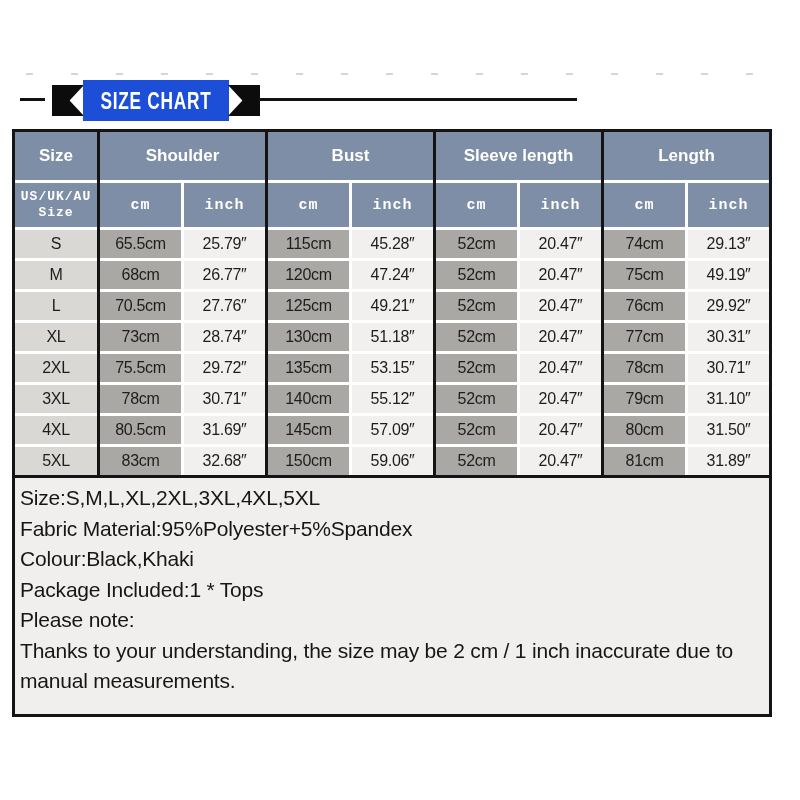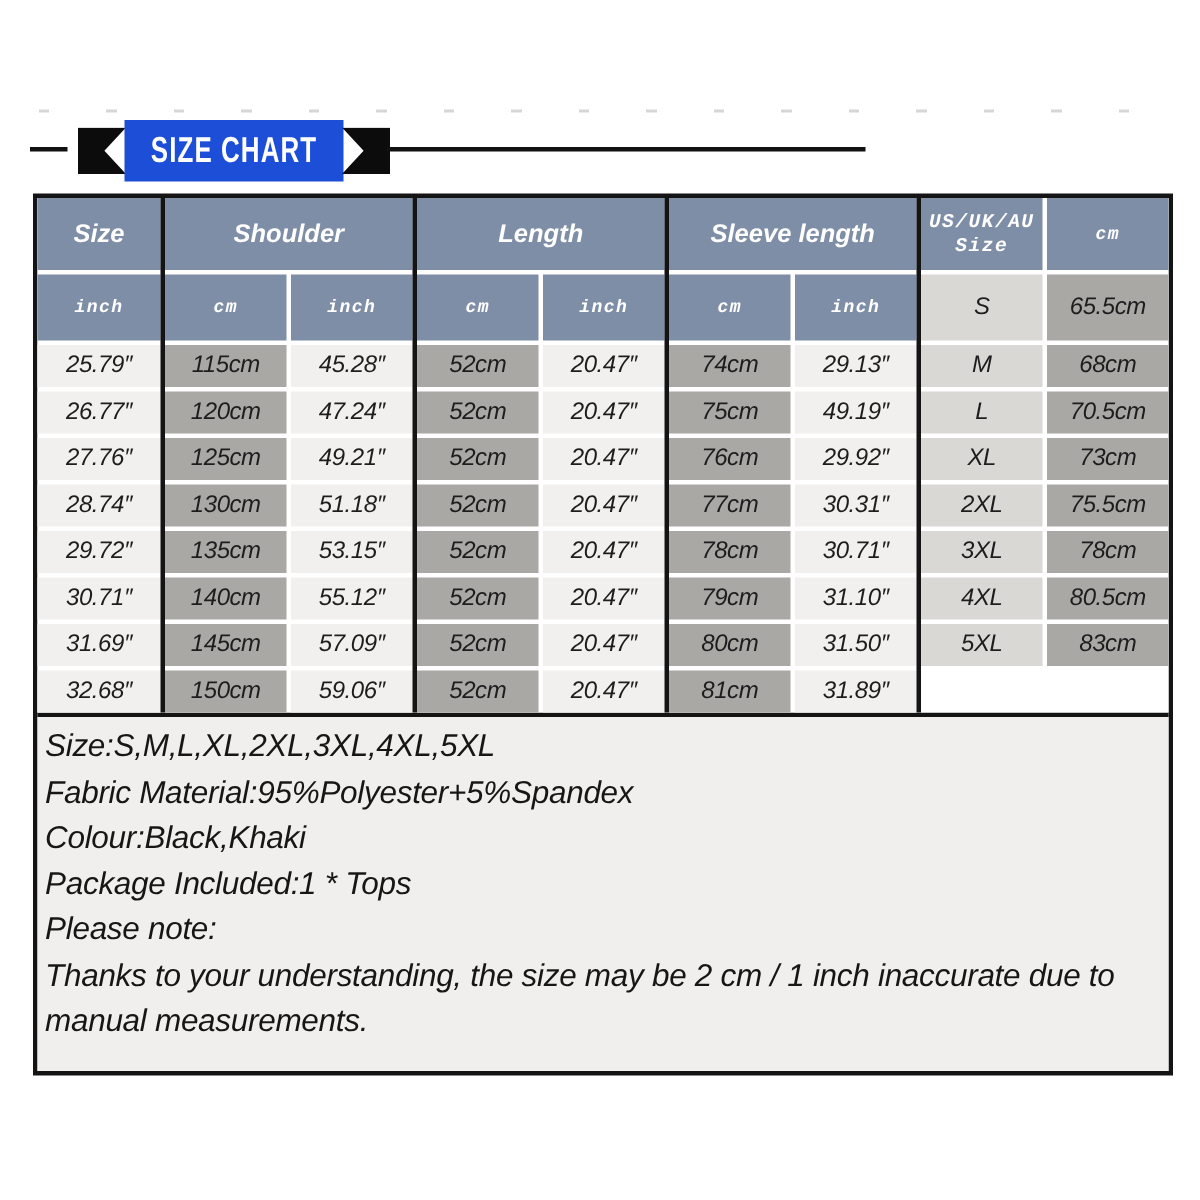--- a/index.html
+++ b/index.html
@@ -13,28 +13,28 @@
   .rule-right { position:absolute; left:258px; top:98px; width:319px; height:3px; background:#111; }
   .ribbon-body { position:absolute; left:83px; top:80px; width:146px; height:41px; background:#1d4ed8;
                  display:flex; align-items:center; justify-content:center; }
   .ribbon-text { color:#fff; font-weight:bold; font-size:24px; letter-spacing:1px;
                  transform:scaleX(0.72); white-space:nowrap; }
   .tail { position:absolute; top:85px; width:32px; height:31px; background:#0c0c0c; }
   .tail-left  { left:52px;  clip-path:polygon(0 0,100% 0,55% 50%,100% 100%,0 100%); }
   .tail-right { left:228px; clip-path:polygon(0 0,100% 0,100% 100%,0 100%,45% 50%); }
 
   
-  .box { position:absolute; left:22px; top:129px; width:754px; border:3px solid #141414; background:#fff;font-style:italic; }
+  .box { position:absolute; left:12px; top:129px; width:754px; border:3px solid #141414; background:#fff; }
 
   .grid { position:relative; display:grid; grid-template-columns:82px repeat(8,81px);
           grid-template-rows:48px 44px repeat(8,28px); gap:3px; background:#fff; }
   .cell { display:flex; align-items:center; justify-content:center; overflow:hidden; }
   .hdr  { background:#7d8ea6; color:#ffffff; font-weight:bold; font-size:17px; }
   .span2 { grid-column:span 2; }
-  .unit { font-family:"Liberation Mono", monospace; font-size:12px; letter-spacing:1px; }
+  .unit { font-family:"Liberation Mono", monospace; font-size:15px; letter-spacing:1px; }
   .size-hdr { flex-direction:column; font-family:"Liberation Mono", monospace; font-size:13px;
               line-height:16px; letter-spacing:1px; }
   .c-size { background:#d9d8d5; }
   .c-cm   { background:#aaa8a5; }
   .c-inch { background:#f1f0ee; }
   .data   { font-size:16px; color:#1d1d1d; letter-spacing:-0.3px; }
   .vline  { position:absolute; top:0; bottom:0; width:3px; background:#141414; }
   .v1 { left:82px; } .v2 { left:250px; } .v3 { left:418px; } .v4 { left:586px; }
 
   .divider { height:3px; background:#141414; }
@@ -53,22 +53,23 @@
     <span class="ribbon-text">SIZE CHART</span>
   </div>
   <div class="tail tail-right"></div>
   <div class="rule-right"></div>
 
   <div class="box">
     <div class="grid">
 
       <div class="cell hdr">Size</div>
       <div class="cell hdr span2">Shoulder</div>
+      <div class="cell hdr span2">Bust</div>
+      <div class="cell hdr span2">Sleeve length</div>
       <div class="cell hdr span2">Length</div>
-      <div class="cell hdr span2">Sleeve length</div>
 
       <div class="cell hdr size-hdr">
         <span>US/UK/AU</span>
         <span>Size</span>
       </div>
       <div class="cell hdr unit">cm</div>
       <div class="cell hdr unit">inch</div>
       <div class="cell hdr unit">cm</div>
       <div class="cell hdr unit">inch</div>
       <div class="cell hdr unit">cm</div>

